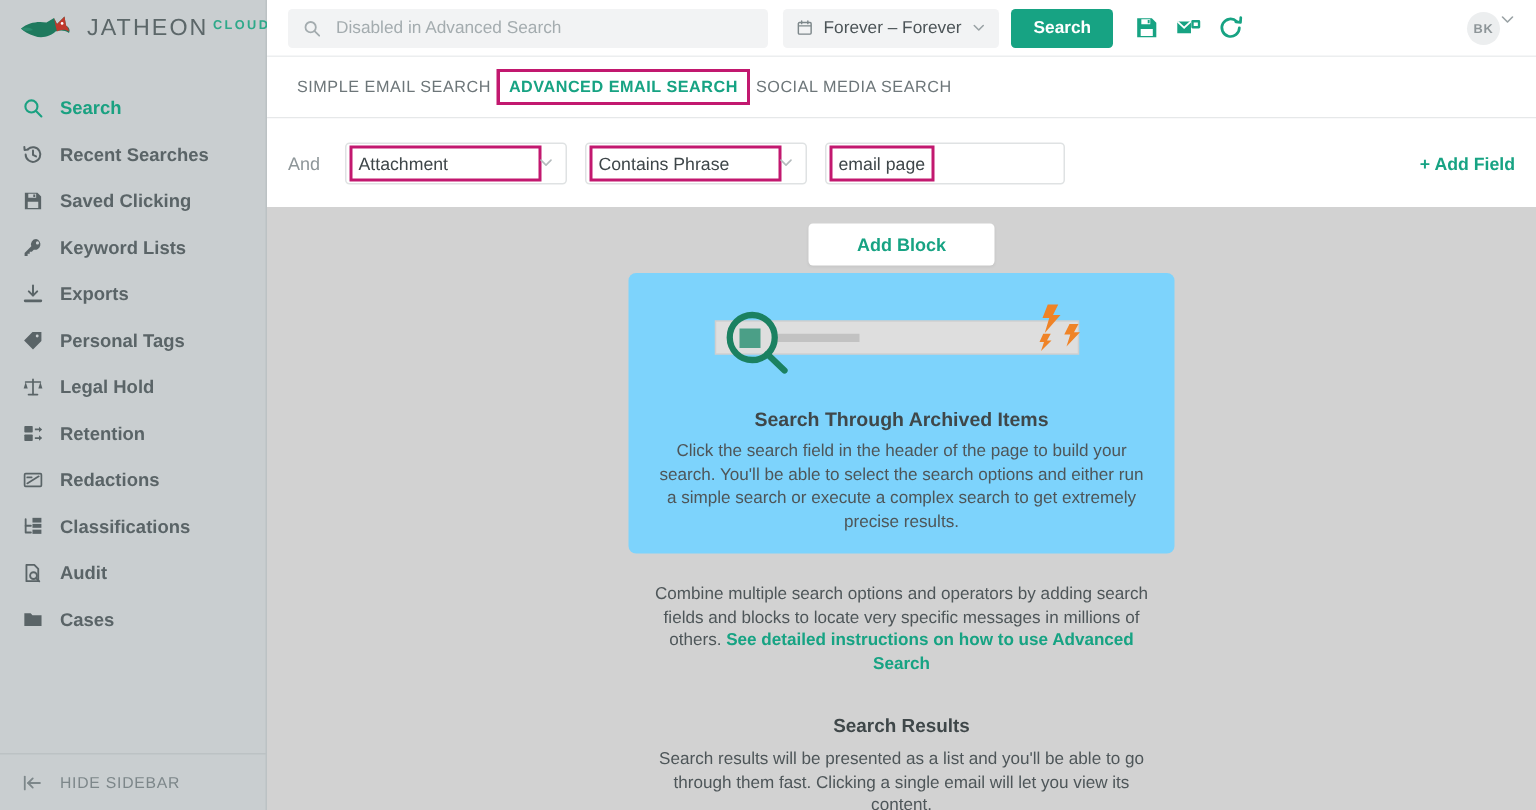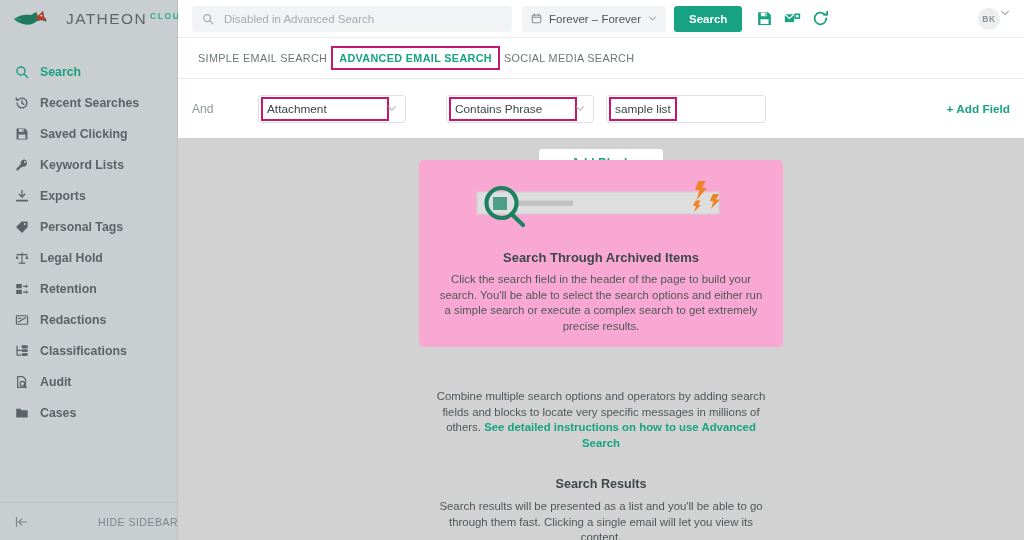--- a/index.html
+++ b/index.html
@@ -17,21 +17,21 @@
   .sidebar {
     position: absolute; left: 0; top: 0;
     width: 178px; height: 540px;
     background: #c9ced0;
     border-right: 1px solid #bcc2c4;
   }
   .logo-wrap {
     height: 38px;
     display: flex; align-items: center;
     padding-left: 12px;
-    gap: 16px;
+    gap: 8px;
   }
   .logo-mark { width: 38px; height: 22px; flex: 0 0 auto; }
   .logo-text {
     font-size: 15.5px;
     letter-spacing: 1.4px;
     color: #5c6769;
     font-family: "Liberation Sans", sans-serif;
     font-weight: 400;
     display: flex; align-items: flex-start; gap: 3px;
   }
@@ -61,21 +61,20 @@
   .nav-ico svg { display: block; }
 
   .hide-sidebar {
     position: absolute; left: 0; bottom: 0;
     width: 178px; height: 38px;
     border-top: 1px solid #bcc2c4;
     display: flex; align-items: center;
     padding-left: 14px; gap: 11px;
     color: #7d878a; font-size: 10.5px; letter-spacing: .5px;
     cursor: pointer;
-    justify-content: space-between;
   }
 
   
   .header {
     position: absolute; left: 178px; top: 0;
     width: 846px; height: 38px;
     background: #fff;
     display: flex; align-items: center;
     padding: 0 14px 0 14px;
     border-bottom: 1px solid #eceeef;
@@ -155,21 +154,20 @@
   }
   .sel {
     height: 28px; width: 148px;
     border: 1px solid #dfe2e3; border-radius: 3px;
     background: #fff;
     display: flex; align-items: center;
     padding: 0 8px;
     font-size: 11.8px; color: #3e4649;
     cursor: pointer; position: relative;
     margin-right: 12px;
-    margin-left: 28px;
   }
   .sel .lbl { flex: 1 1 auto; white-space: nowrap; }
   .sel.hlbox .lbl {
     box-shadow: 0 0 0 2px #c2186f;
     padding: 3px 4px; margin-left: -4px;
     background: #fff;
   }
   .chev { color: #b4bbbd; flex: 0 0 auto; }
   .txtfield {
     height: 28px; width: 160px;
@@ -202,23 +200,23 @@
     top: 11px;
     width: 124px; height: 28px;
     background: #fff; border-radius: 3px;
     display: flex; align-items: center; justify-content: center;
     color: #17a383; font-size: 12px; font-weight: 700;
     cursor: pointer;
     box-shadow: 0 1px 2px rgba(0,0,0,.06);
   }
   .card {
     position: absolute; left: 50%; transform: translateX(-50%);
-    top: 22px;
+    top: 44px;
     width: 364px; height: 187px;
-    background: #f9a8d4;
+    background: #7dd3fc;
     border-radius: 5px;
   }
   .illus { position: absolute; left: 0; top: 18px; width: 364px; height: 58px; }
   .card-title {
     position: absolute; left: 0; right: 0; top: 90px;
     text-align: center;
     font-size: 13px; font-weight: 700; color: #3f4749;
   }
   .card-body {
     position: absolute; left: 18px; right: 18px; top: 112px;
@@ -484,21 +482,21 @@
     <div class="sel hlbox">
       <span class="lbl">Contains Phrase</span>
       <span class="chev">
         <svg width="10" height="10" viewBox="0 0 12 12" fill="none" stroke="currentColor" stroke-width="1.3">
             <polyline points="2,4.5 6,8.5 10,4.5" stroke-linecap="round" stroke-linejoin="round"></polyline>
           </svg>
       </span>
     </div>
 
     <div class="txtfield">
-      <span class="val">sample list</span>
+      <span class="val">email page</span>
     </div>
 
     <div class="add-field">+ Add Field</div>
   </div>
 
   <div class="content">
 
     <div class="add-block">Add Block</div>
 
     <div class="card">

